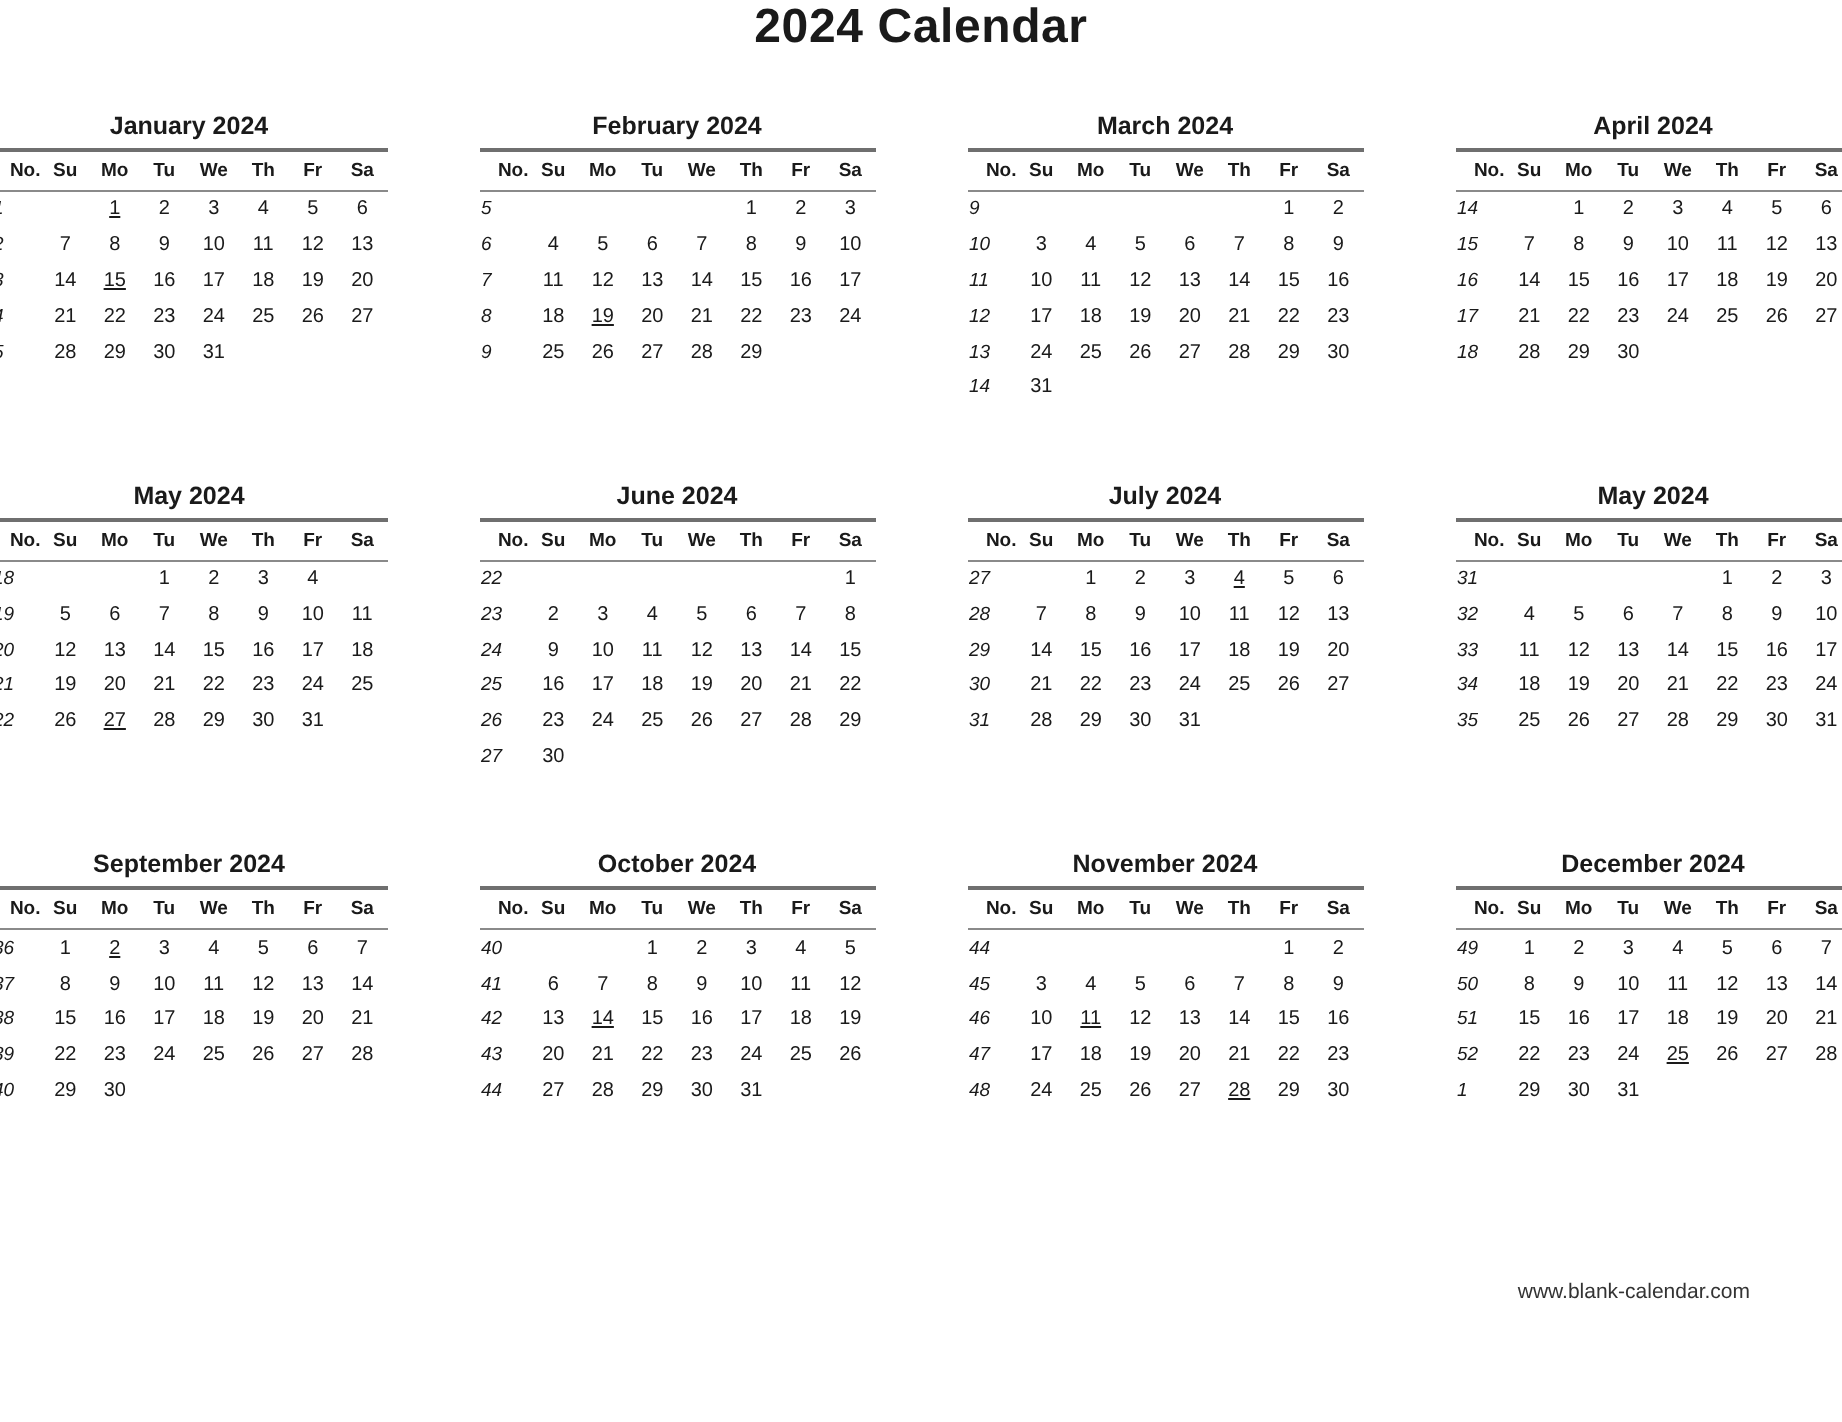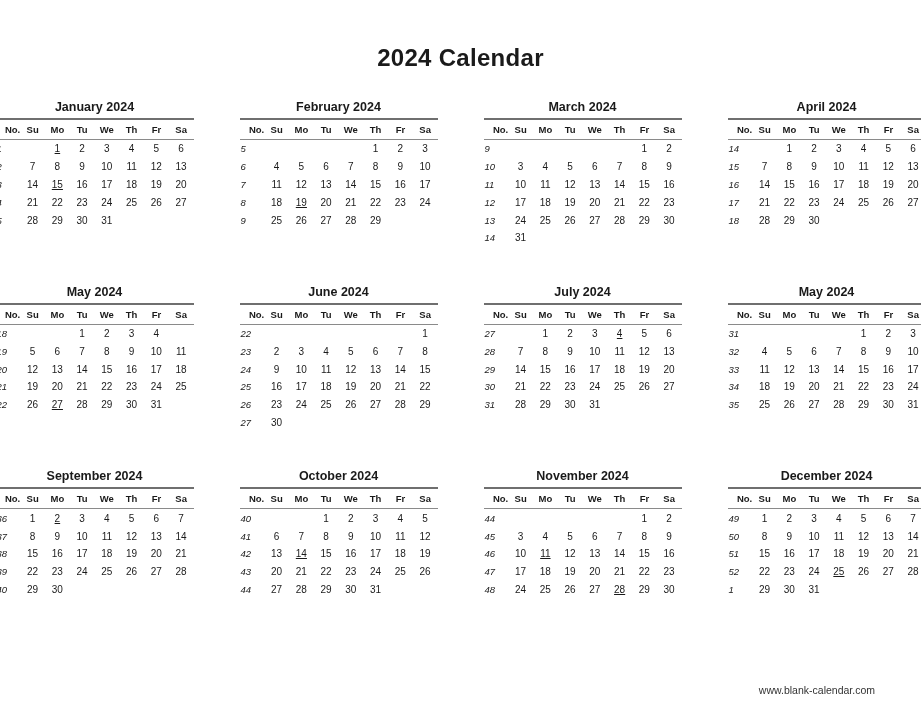--- a/index.html
+++ b/index.html
@@ -19,21 +19,20 @@
     width: 921px;
     height: 711px;
     box-sizing: border-box;
     padding: 0;
     position: relative;
   }
   .title {
     text-align: center;
     font-size: 24px;
     font-weight: bold;
-    margin-top: 44px;
     letter-spacing: 0.3px;
   }
   .grid {
     margin-top: 28px;
     display: grid;
     grid-template-columns: repeat(4, 206px);
     justify-content: center;
     column-gap: 0px;
     row-gap: 24px;
     gap: 38px;

